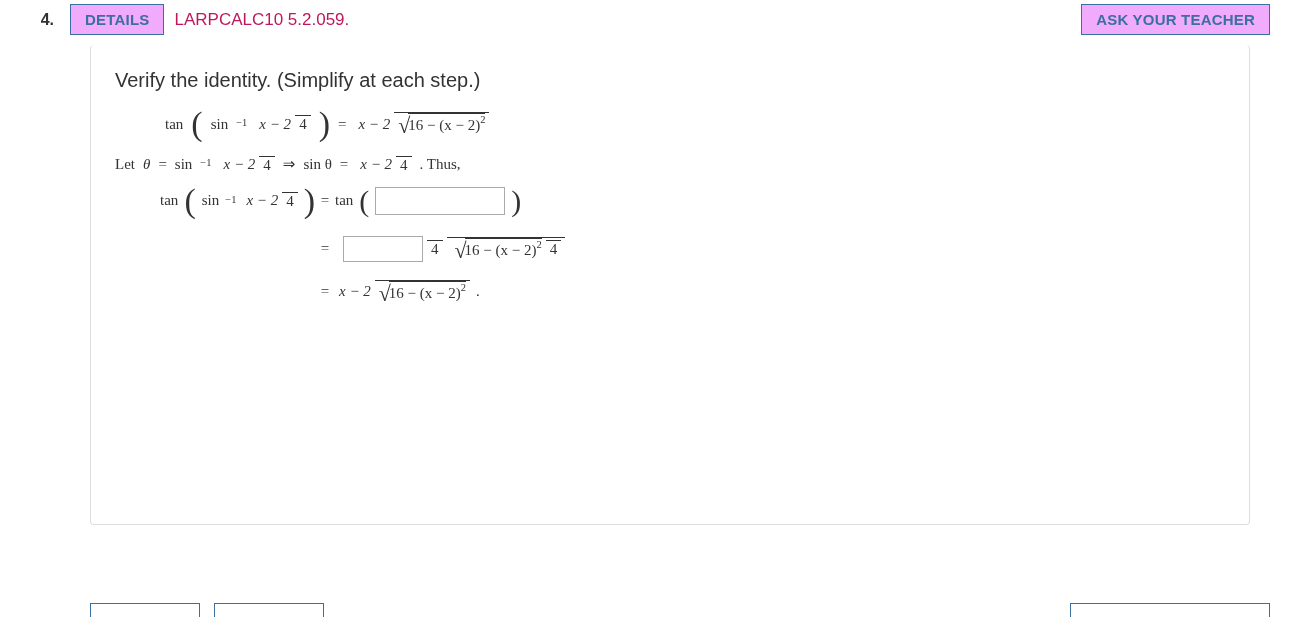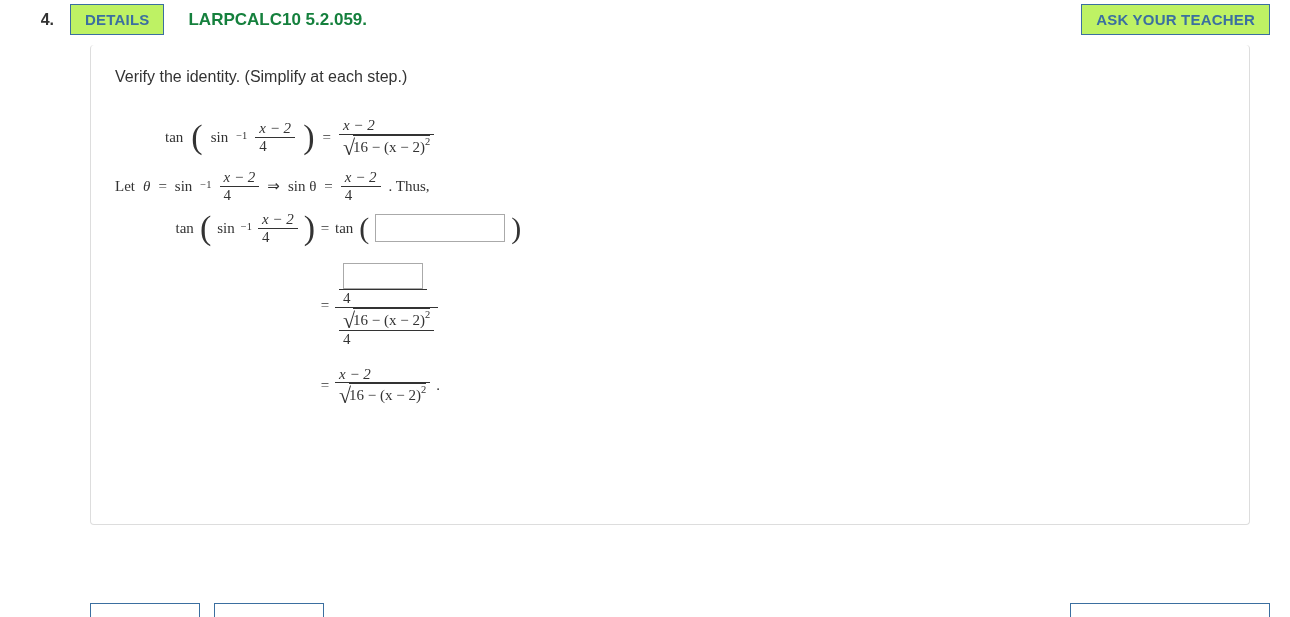--- a/index.html
+++ b/index.html
@@ -27,58 +27,58 @@
     font-weight: 700;
     color: #333;
     width: 40px;
     text-align: right;
     padding-right: 6px;
     font-size: 16px;
   }
   .btn {
     border: 1px solid #3b6fa0;
     color: #3b6fa0;
-    background: #bef264;
+    background: #f0abfc;
     padding: 6px 14px;
     font-weight: 700;
     font-size: 15px;
     letter-spacing: 0.2px;
     cursor: pointer;
     font-family: inherit;
   }
   .title-code {
-    font-weight: 700;
-    color: #15803d;
+    font-weight: 400;
+    color: #be185d;
     font-size: 17px;
-    margin-left: 14px;
   }
   .spacer { flex: 1; }
   .content-card {
     border: 1px solid #ddd;
     border-top: none;
     border-radius: 4px;
     margin-left: 70px;
     margin-right: 20px;
     padding: 20px 24px 26px 24px;
     color: #333;
     line-height: 1.5;
     position: relative;
     min-height: 480px;
   }
   .prompt {
-    margin-bottom: 28px;
-    font-size: 16px;
+    margin-bottom: 12px;
+    font-size: 20px;
   }
   
   .math { font-family: Georgia, "Times New Roman", serif; font-style: italic; }
   .rm { font-style: normal; }
   .row { display: flex; align-items: center; gap: 6px; }
   .frac {
     display: inline-flex;
-    flex-direction: column;
+    flex-direction: row;
+    align-items: center;
     vertical-align: middle;
     line-height: 1.1;
   }
   .frac .num { padding: 0 4px; }
   .frac .den { border-top: 1.2px solid #333; padding: 0 4px; }
   .sup { font-size: 0.7em; vertical-align: super; position: relative; top:-1px;}
   .big-paren {
     font-size: 34px;
     line-height: 1;
     font-family: Georgia, serif;

